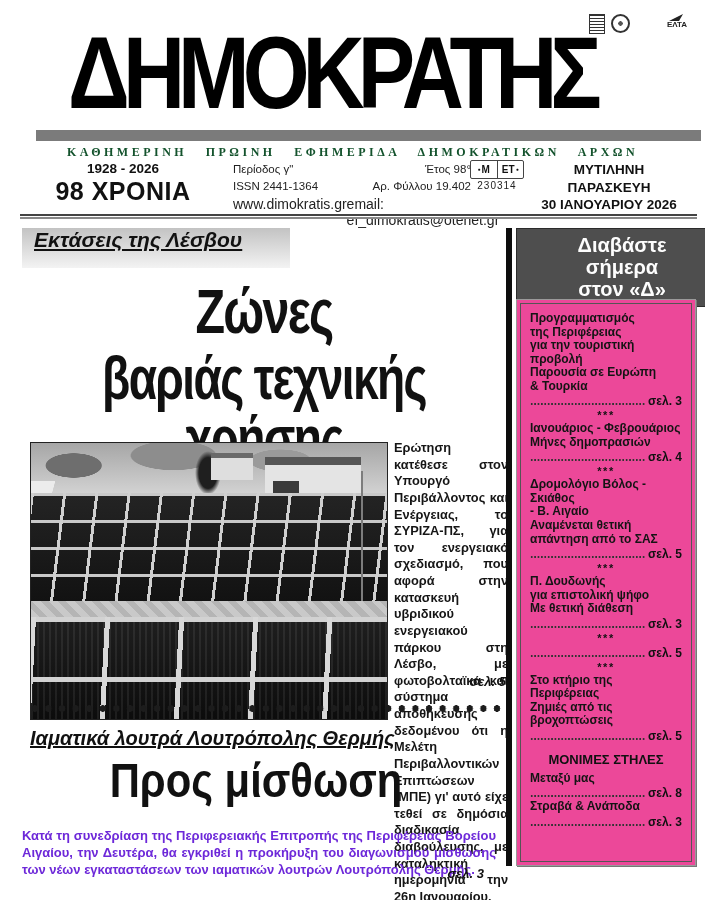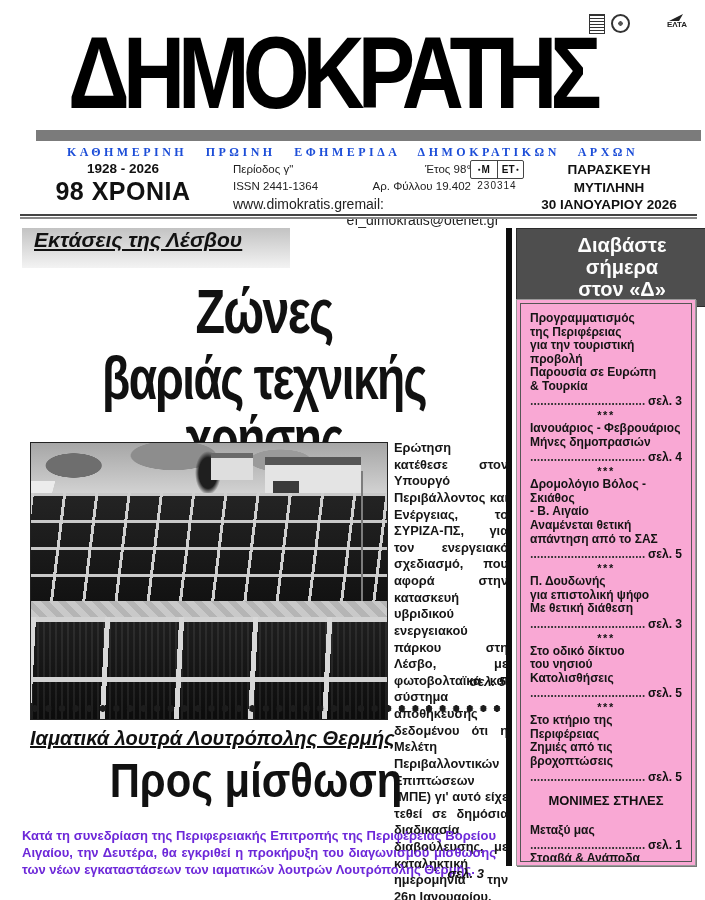--- a/index.html
+++ b/index.html
@@ -14,21 +14,21 @@
   .stamp-icon{width:14px;height:18px;border:1px solid #333;
     background:repeating-linear-gradient(to bottom,#333 0 1px,transparent 1px 3px);}
   .postal-circle-icon{width:15px;height:15px;border:2px solid #333;border-radius:50%;
     background:radial-gradient(circle,#555 2px,transparent 2.5px);}
   .elta-logo{font-size:8px;font-weight:bold;color:#222;line-height:1;margin-left:31px;}
   .elta-wing{display:block;width:0;height:0;border-left:10px solid transparent;
     border-bottom:7px solid #222;transform:skewX(-30deg);margin-left:4px;}
   .gray-bar{position:absolute;top:130px;left:36px;right:4px;height:11px;background:#7b7b7b;}
   .tagline{position:absolute;top:145px;left:0;width:100%;text-align:center;
     font-family:"Liberation Serif",serif;font-weight:bold;font-size:12px;
-    letter-spacing:3.5px;word-spacing:12px;color:#1d4ed8;}
+    letter-spacing:3.5px;word-spacing:12px;color:#14532d;}
 
   
   .anniv{position:absolute;top:161px;left:22px;width:202px;text-align:center;line-height:1.15;}
   .anniv-years{font-size:13.5px;font-weight:bold;}
   .anniv-head{font-size:25px;font-weight:bold;letter-spacing:0.5px;}
   .anniv-sub{font-size:13px;font-weight:bold;}
   .meta{position:absolute;top:163px;left:233px;width:238px;font-size:11.5px;color:#222;}
   .meta-row{display:flex;justify-content:space-between;margin-bottom:4.5px;}
   .meta-row.small{font-size:14px;}
   .post-stamp{position:absolute;top:160px;left:470px;width:54px;text-align:center;}
@@ -106,32 +106,32 @@
     font-weight:bold;text-align:justify;line-height:1.32;color:#6d28d9;}
   .second-page{position:absolute;top:866px;left:22px;width:462px;text-align:right;
     font-size:13px;font-weight:bold;font-style:italic;}
 
   
   .v-divider{position:absolute;top:228px;left:506px;width:6px;height:638px;background:#0d0d0d;}
   .sb-header{position:absolute;top:228px;left:516px;width:212px;box-sizing:border-box;
     background:#4e4e4e;color:#fdfdfd;text-align:center;font-weight:bold;font-size:20px;
     line-height:1.1;padding:5px 0 6px;border:1px solid #2c2c2c;white-space:pre-line;}
   .sb-box{position:absolute;top:299px;left:516px;width:180px;height:567px;box-sizing:border-box;
-    border:1px solid #9a9a9a;box-shadow:1px 1px 0 #777;padding:3px;background:#f9a8d4;}
+    border:1px solid #9a9a9a;box-shadow:1px 1px 0 #777;padding:3px;background:#ec4899;}
   .sb-inner{border:1px solid #555;height:100%;box-sizing:border-box;padding:8px 9px 4px;
     display:flex;flex-direction:column;overflow:hidden;}
   .sb-text{font-size:12px;font-weight:bold;line-height:1.13;white-space:pre-line;color:#141414;}
   .sb-leader{display:flex;align-items:flex-end;margin-top:1px;}
   .leader-dots{flex:1;height:4px;margin:0 2px 2px 0;
     background:radial-gradient(circle 1px at center,#333 0.9px,transparent 1.2px);
     background-size:3.4px 4px;background-repeat:repeat-x;}
   .sb-page{font-size:12px;font-weight:bold;white-space:nowrap;}
   .sb-sep{text-align:center;font-size:11px;font-weight:bold;letter-spacing:1.5px;
     line-height:1;margin:2px 0 1px;}
-  .sb-cols-header{text-align:center;font-size:13px;font-weight:bold;margin:9px 0 16px;}
+  .sb-cols-header{text-align:center;font-size:13px;font-weight:bold;margin:9px 0 5px;}
 </style>
 </head>
 <body>
 
 <div class="page">
 
   <div class="masthead-title">ΔΗΜΟΚΡΑΤΗΣ</div>
   <div class="masthead-icons">
     <span class="stamp-icon"></span>
     <span class="postal-circle-icon"></span>
@@ -162,22 +162,22 @@
     </div>
   </div>
   <div class="post-stamp">
     <div class="stamp-box">
       <span class="stamp-cell l">Μ</span>
       <span class="stamp-cell r">ΕΤ</span>
     </div>
     <div class="stamp-code">230314</div>
   </div>
   <div class="dateline">
+    <div>ΜΥΤΙΛΗΝΗ</div>
     <div>ΠΑΡΑΣΚΕΥΗ</div>
-    <div>ΜΥΤΙΛΗΝΗ</div>
     <div>30 ΙΑΝΟΥΑΡΙΟΥ 2026</div>
   </div>
   <div class="double-rule"></div>
 
   <div class="lead-kicker-box">
     <span class="lead-kicker">Εκτάσεις της Λέσβου</span>
   </div>
   <div class="headline-l1">Ζώνες</div>
   <div class="headline-l2">βαριάς τεχνικής χρήσης</div>
 
@@ -252,23 +252,20 @@
 για επιστολική ψήφο
 Με θετική διάθεση</div>
         <div class="sb-leader">
           <span class="leader-dots"></span>
           <span class="sb-page">σελ. 3</span>
         </div>
       </div>
       <div class="sb-sep">***</div>
 
       <div class="sb-item">
-        <div class="sb-text">Στο οδικό δίκτυο
-του νησιού
-Κατολισθήσεις</div>
         <div class="sb-leader">
           <span class="leader-dots"></span>
           <span class="sb-page">σελ. 5</span>
         </div>
       </div>
       <div class="sb-sep">***</div>
 
       <div class="sb-item">
         <div class="sb-text">Στο κτήριο της Περιφέρειας
 Ζημιές από τις βροχοπτώσεις</div>
@@ -277,21 +274,21 @@
           <span class="sb-page">σελ. 5</span>
         </div>
       </div>
 
       <div class="sb-cols-header">ΜΟΝΙΜΕΣ ΣΤΗΛΕΣ</div>
 
       <div class="sb-item">
         <div class="sb-text">Μεταξύ μας</div>
         <div class="sb-leader">
           <span class="leader-dots"></span>
-          <span class="sb-page">σελ. 1</span>
+          <span class="sb-page">σελ. 8</span>
         </div>
       </div>
       <div class="sb-item">
         <div class="sb-text">Στραβά &amp; Ανάποδα</div>
         <div class="sb-leader">
           <span class="leader-dots"></span>
           <span class="sb-page">σελ. 3</span>
         </div>
       </div>
 

